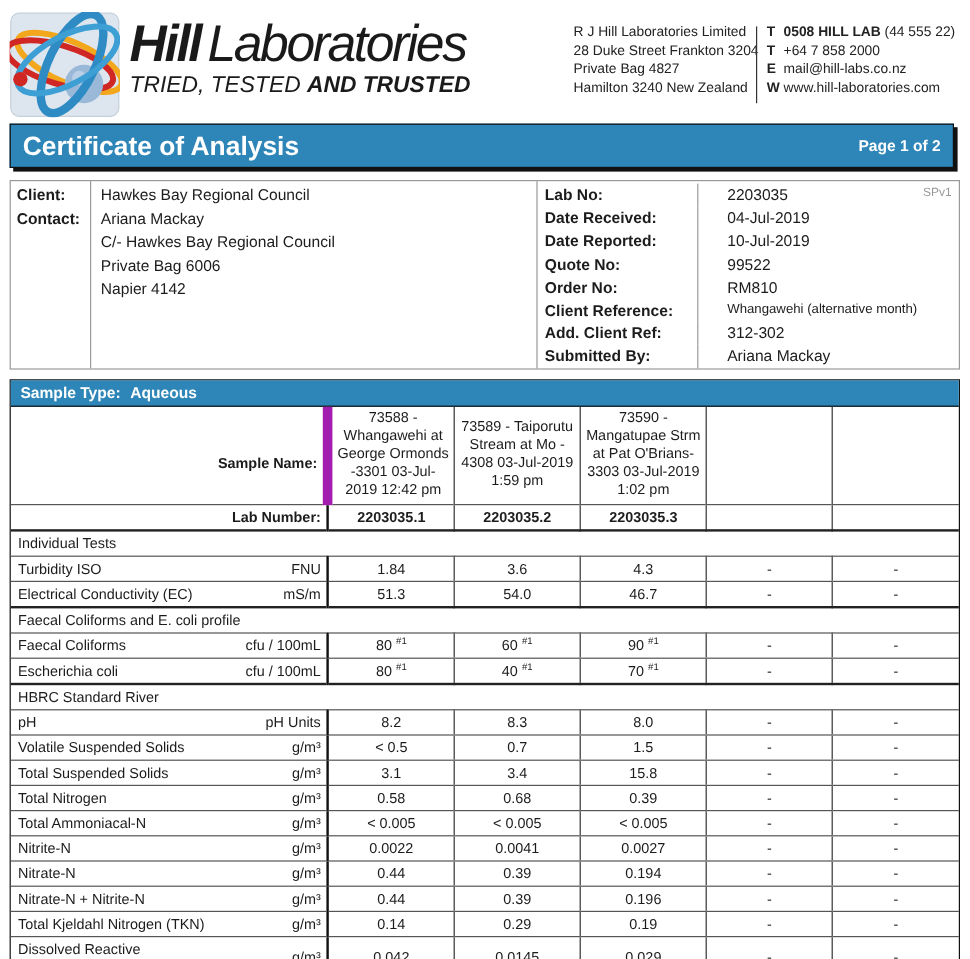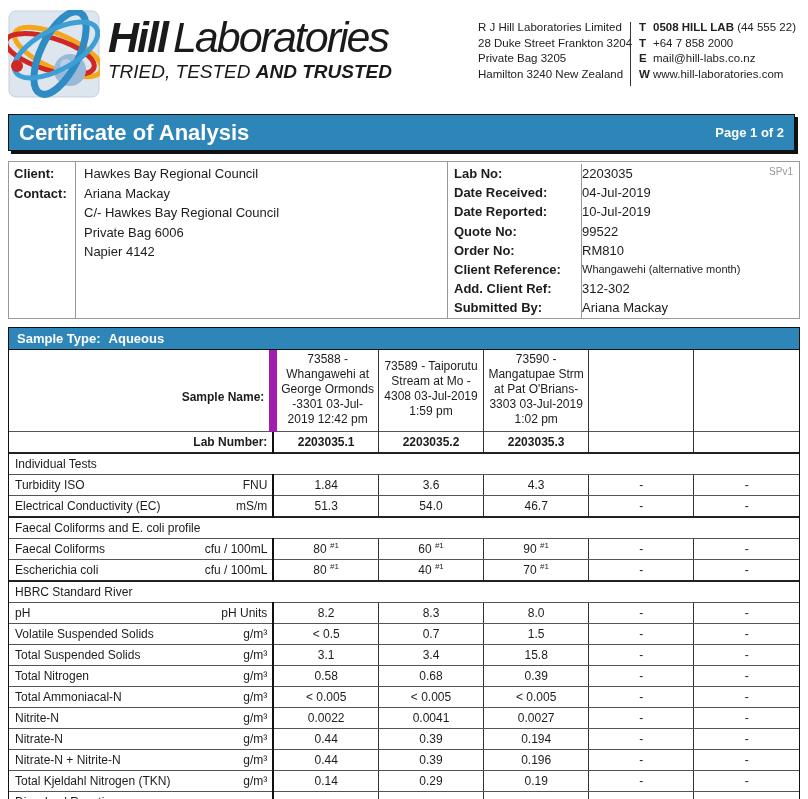--- a/index.html
+++ b/index.html
@@ -20,21 +20,21 @@
   .tagline { font-style:italic; font-size:19px; letter-spacing:0px; color:#1a1a1a; margin-top:1px; }
   .tagline .bold { font-weight:bold; }
   .addr-block { position:absolute; left:470px; top:12px; font-size:11.5px; line-height:15.5px; color:#222; }
   .head-divider { position:absolute; left:622px; top:14px; height:64px; width:1px; background:#333; }
   .contact-block { position:absolute; left:631px; top:12px; font-size:11.5px; line-height:15.5px; color:#222; }
   .contact-row .pfx { font-weight:bold; display:inline-block; width:14px; }
   .contact-row .b { font-weight:bold; }
 
   
   .title-bar {
-    position:relative; margin-top:14px; margin-right:5px;
+    position:relative; margin-top:3px; margin-right:5px;
     background:var(--accent,#2e86b8);
     border:1px solid #111;
     box-shadow:3px 3px 0 #111;
     height:37px;
     display:flex; align-items:center; justify-content:space-between;
     padding:16px 10px;
   }
   .title-bar .title { color:#fff; font-weight:bold; font-size:22px; }
   .title-bar .page-no { color:#fff; font-weight:bold; font-size:13px; }
 
@@ -45,21 +45,21 @@
     display:flex;
     min-height:157px;
     font-size:13px;
   }
   .cp-left { width:439px; display:flex; border-right:1px solid #999; }
   .cp-left-labels { width:67px; border-right:1px solid #999; padding:2px 4px 0 5px; font-weight:bold; line-height:19.5px; }
   .cp-left-values { flex:1; padding:2px 6px 0 8px; line-height:19.5px; }
   .cp-right { flex:1; position:relative; padding-top:2px; }
   .cp-row { display:flex; line-height:19.2px; }
   .cp-row .lbl { width:133px; font-weight:bold; padding-left:6px; flex:none; }
-  .cp-row .val { flex:1; border-left:1px solid #999; padding-left:0; margin-left:0; }
+  .cp-row .val { flex:1; border-left:1px solid #999; padding-left:24px; margin-left:0; }
   .cp-row .val.small { font-size:11px; }
   .version-tag { position:absolute; right:6px; top:4px; color:#999; font-size:10px; }
 
   
   .table-wrap { margin-top:8px; border:1px solid #111; border-bottom:3px solid #111; }
   .sample-type-bar {
     background:var(--accent,#2e86b8); color:#fff; font-weight:bold; font-size:13px;
     padding:3px 0 3px 8px; border-bottom:1px solid #111;
   }
   .sample-type-bar .stv { margin-left:8px;text-align:right; }
@@ -108,21 +108,21 @@
         <circle cx="9" cy="56" r="6" fill="#d02724"></circle>
       </svg>
     </div>
     <div class="brand">
       <div class="brand-name"><span class="hill">Hill</span><span class="labs">Laboratories</span></div>
       <div class="tagline"><span>TRIED, TESTED </span><span class="bold">AND TRUSTED</span></div>
     </div>
     <div class="addr-block" id="addr-block">
         <div>R J Hill Laboratories Limited</div>
         <div>28 Duke Street Frankton 3204</div>
-        <div>Private Bag 3205</div>
+        <div>Private Bag 4827</div>
         <div>Hamilton 3240 New Zealand</div>
       </div>
     <div class="head-divider"></div>
     <div class="contact-block" id="contact-block">
         <div class="contact-row"><span class="pfx">T</span><span class="b">0508 HILL LAB</span><span> (44 555 22)</span></div>
         <div class="contact-row"><span class="pfx">T</span><span>+64 7 858 2000</span></div>
         <div class="contact-row"><span class="pfx">E</span><span>mail@hill-labs.co.nz</span></div>
         <div class="contact-row"><span class="pfx">W</span><span>www.hill-laboratories.com</span></div>
       </div>
   </div>

